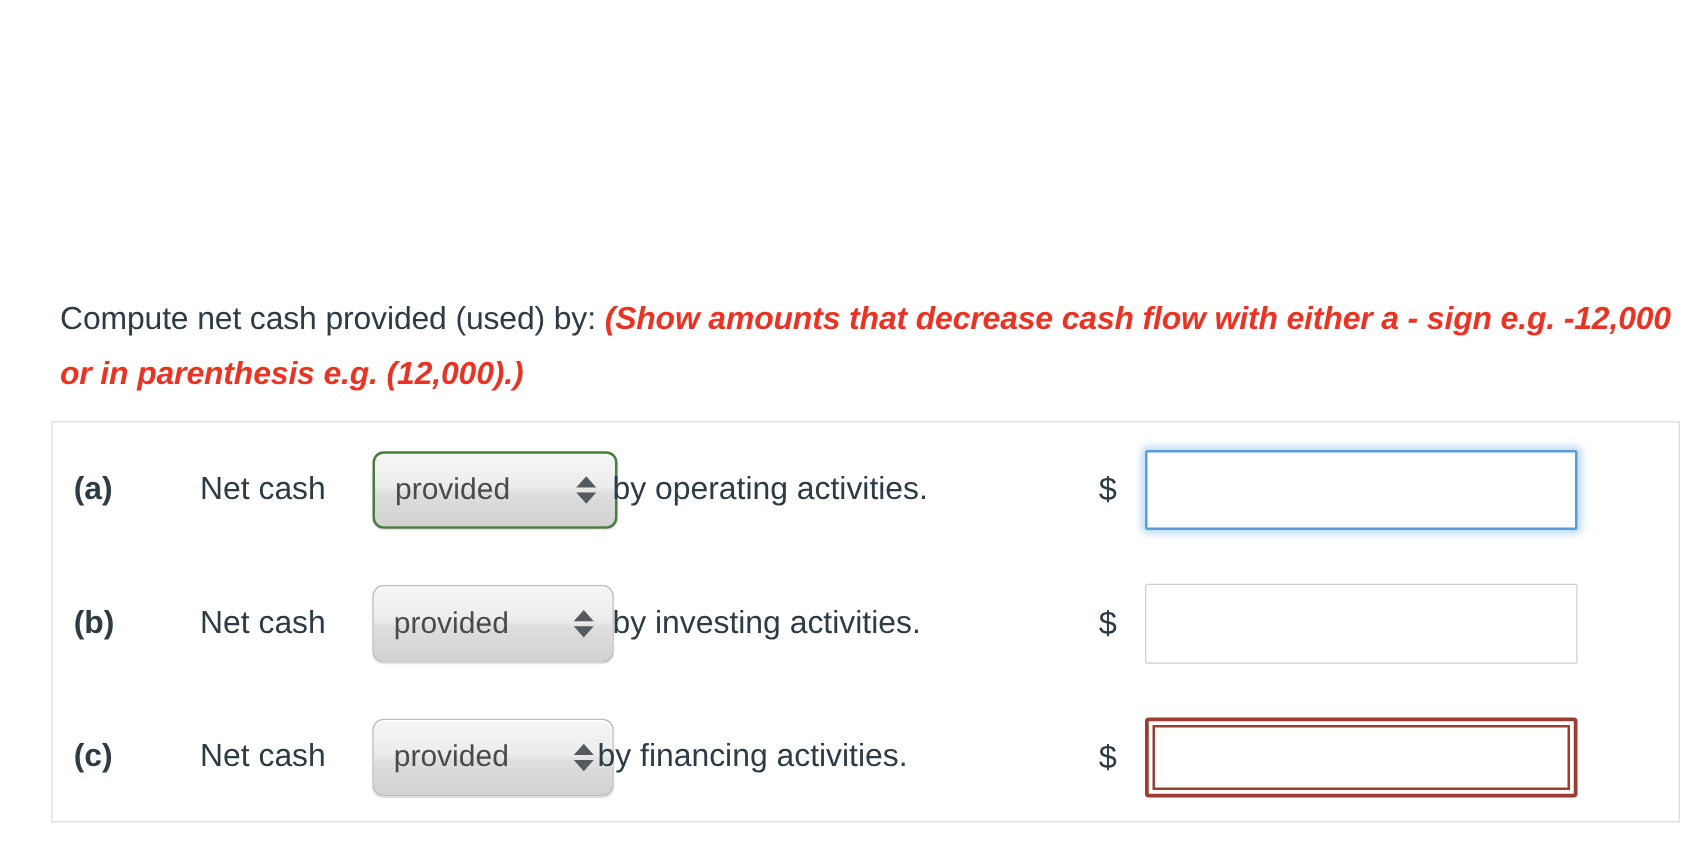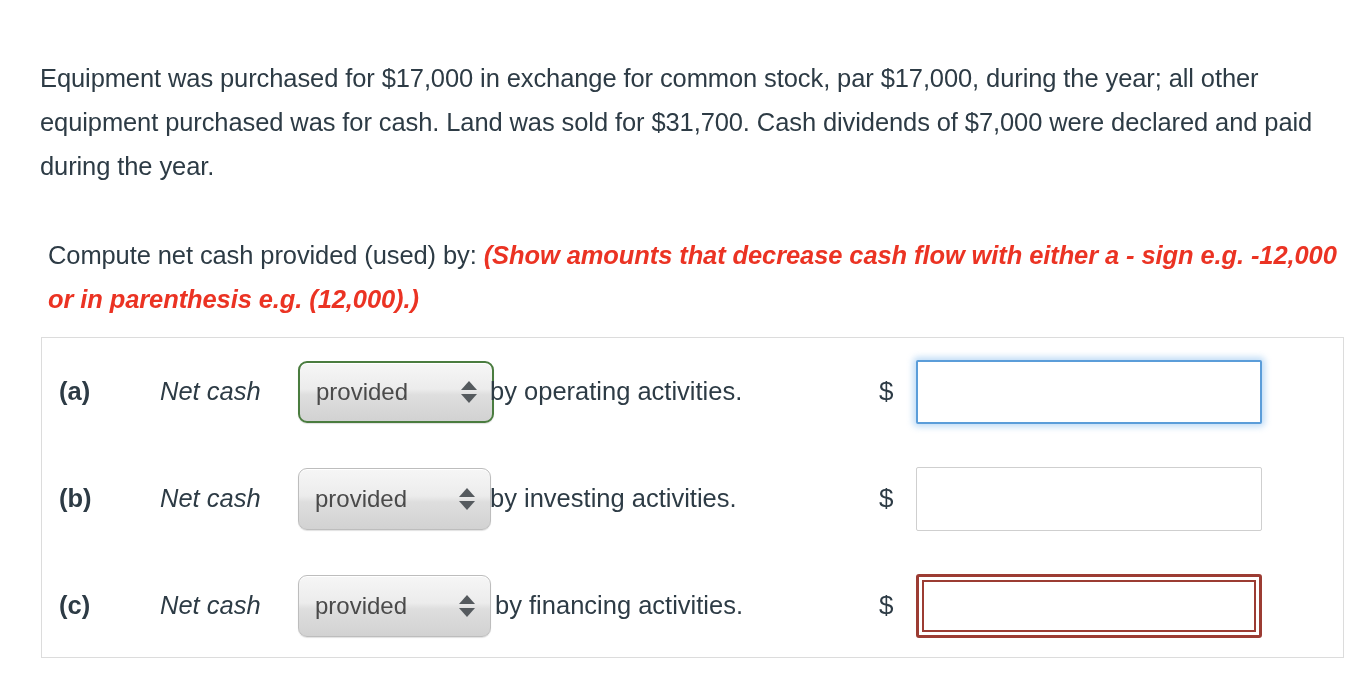--- a/index.html
+++ b/index.html
@@ -83,32 +83,31 @@
     font-weight: bold;
     color: #2d3b45;
   }
 
   .row-text {
     position: absolute;
     left: 118px;
     font-size: 25.5px;
     color: #2d3b45;
     white-space: nowrap;
-    font-style: italic;
   }
 
   .row-tail {
     position: absolute;
     font-size: 25.5px;
     color: #2d3b45;
     white-space: nowrap;
   }
   .row-a .row-tail { left: 448px; }
   .row-b .row-tail { left: 448px; }
-  .row-c .row-tail { left: 453px; }
+  .row-c .row-tail { left: 436px; }
 
   
   .select {
     position: absolute;
     display: inline-flex;
     align-items: center;
     height: 62px;
     padding: 0 0 0 16px;
     border-radius: 9px;
     background: linear-gradient(to bottom, #f6f6f6 0%, #ececec 45%, #dedede 55%, #d2d2d2 100%);
@@ -198,21 +197,20 @@
     border: 2px solid #9c3c33;
     background: #ffffff;
   }
   .amount.error .inner-box input { height: 100%; }
 </style>
 </head>
 <body>
 
 <div class="page">
 
-  <p class="intro">Equipment was purchased for $17,000 in exchange for common stock, par $17,000, during the year; all other equipment purchased was for cash. Land was sold for $31,700. Cash dividends of $7,000 were declared and paid during the year.</p>
 
   <p class="compute">
     <span>Compute net cash provided (used) by:</span>
     <span class="hint">(Show amounts that decrease cash flow with either a - sign e.g. -12,000 or in parenthesis e.g. (12,000).)</span>
   </p>
 
   <div class="panel">
 
     <div class="row row-a">
       <div class="row-label">(a)</div>

